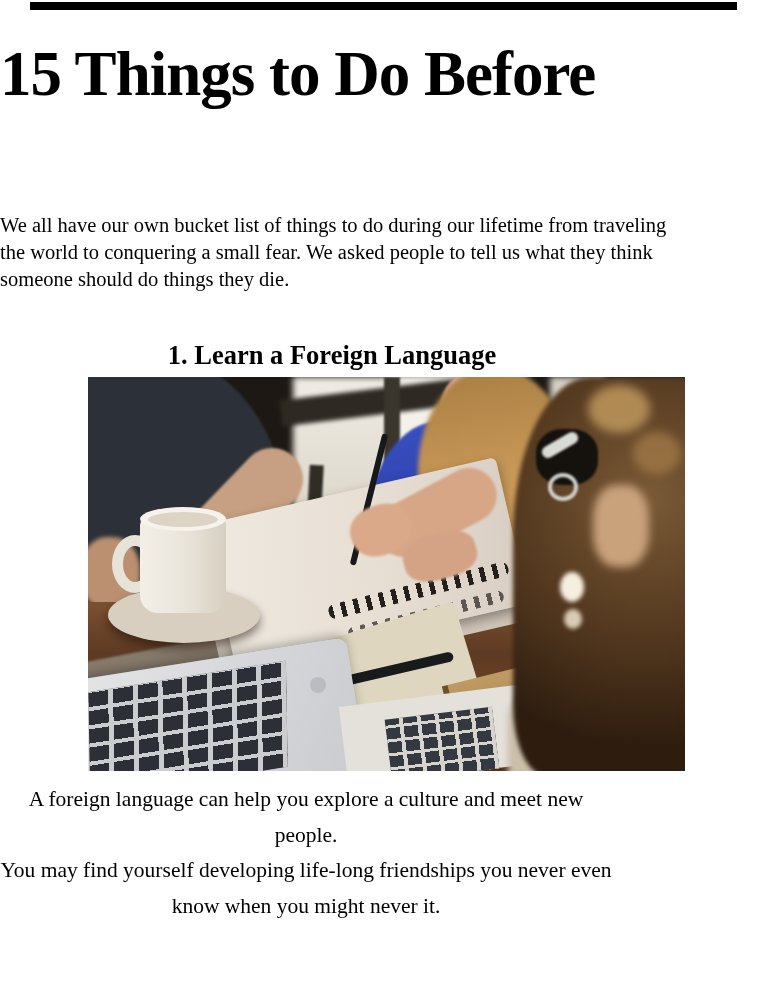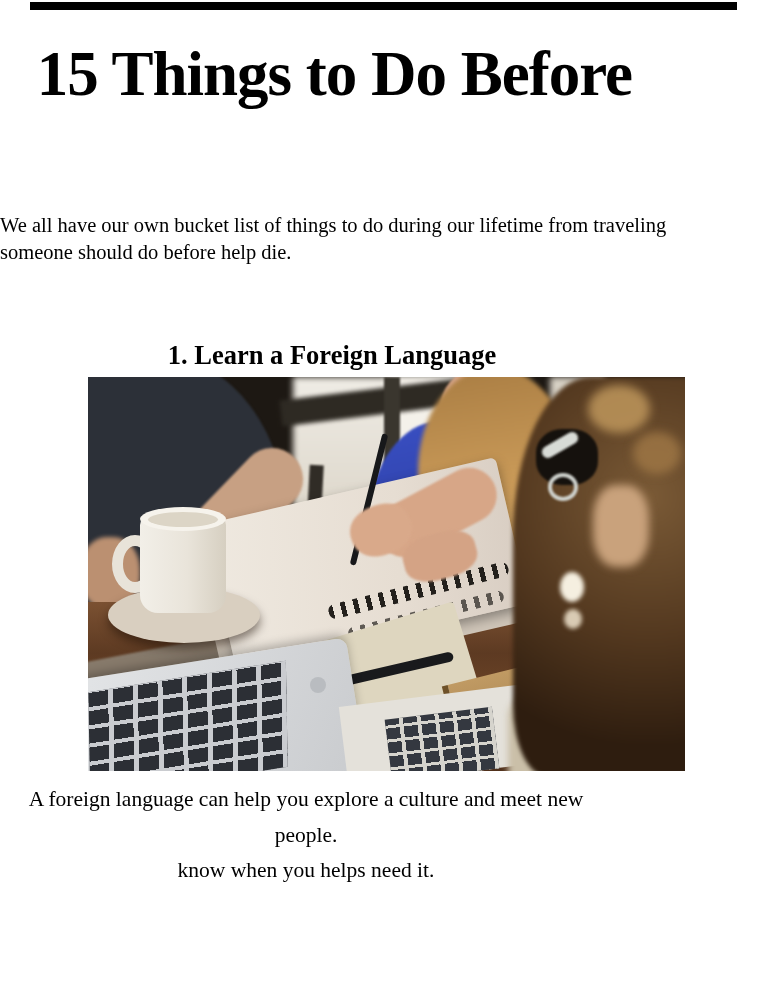--- a/index.html
+++ b/index.html
@@ -1,19 +1,19 @@
 <!DOCTYPE html>
 <html><head>
 <meta charset="utf-8">
 <style>
   html,body{margin:0;padding:0;background:#ffffff;}
   .page{position:relative;width:768px;height:994px;background:#ffffff;overflow:hidden;
         font-family:"Liberation Serif","DejaVu Serif",serif;color:#000;}
   .top-rule{position:absolute;left:30px;top:2px;width:707px;height:8px;background:#000;}
-  .doc-title{position:absolute;left:0;top:36px;width:632px;text-align:right;
+  .doc-title{position:absolute;left:0;top:36px;width:632px;text-align:left;
              font-weight:bold;font-size:63px;line-height:76px;letter-spacing:-1px;}
   .intro{position:absolute;left:0;top:212px;width:768px;text-align:left;
          font-size:20.5px;line-height:27px;}
   .section-heading{position:absolute;left:0;top:338px;width:664px;text-align:center;
                    font-weight:bold;font-size:26.5px;line-height:34px;}
   .body-par{position:absolute;left:0;top:782px;width:612px;text-align:center;
             font-size:21.5px;line-height:35.5px;}
   
   .photo{position:absolute;left:88px;top:377px;width:597px;height:394px;overflow:hidden;
          background:#1d1813;}
@@ -105,21 +105,22 @@
 <div class="page">
 
   <div class="top-rule"></div>
 
   <div class="doc-title">
     <div>15 Things to Do Before</div>
   </div>
 
   <div class="intro">
     <div>We all have our own bucket list of things to do during our lifetime from traveling</div>
-    <div>someone should do before help die.</div>
+    <div>the world to conquering a small fear. We asked people to tell us what they think</div>
+    <div>someone should do things they die.</div>
   </div>
 
   <div class="section-heading">1. Learn a Foreign Language</div>
 
   <div class="photo" role="img" aria-label="People studying around a wooden cafe table: a woman in a bright blue shirt with long blonde hair writes with a pen in a white spiral notebook; a white coffee mug on a saucer, papers, a pen, a wooden plank and a silver laptop keyboard sit on the table; a person in a dark t-shirt is at left and a person with curly brown hair and glasses is blurred in the right foreground, with a bright window behind">
     <div class="sh ph-window"></div>
     <div class="sh ph-window-bright"></div>
     <div class="sh ph-beam"></div>
     <div class="sh ph-post"></div>
     <div class="sh ph-window2"></div>
@@ -164,16 +165,17 @@
     <div class="sh ph-neck-skin"></div>
     <div class="sh ph-glasses"></div>
     <div class="sh ph-glass-shine"></div>
     <div class="sh ph-glass-arc"></div>
     <div class="sh ph-bokeh1"></div>
     <div class="sh ph-bokeh2"></div>
   </div>
 
   <div class="body-par">
     <div>A foreign language can help you explore a culture and meet new people.</div>
-    <div>know when you helps need it.</div>
+    <div>You may find yourself developing life-long friendships you never even</div>
+    <div>know when you might never it.</div>
   </div>
 
 </div>
 
 </body></html>

